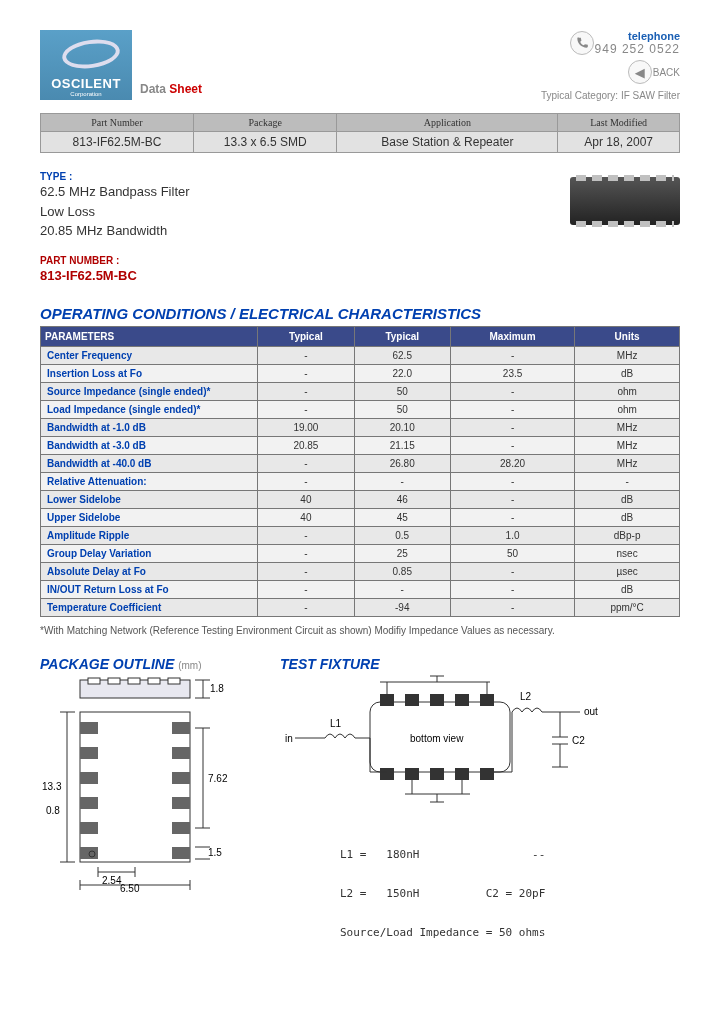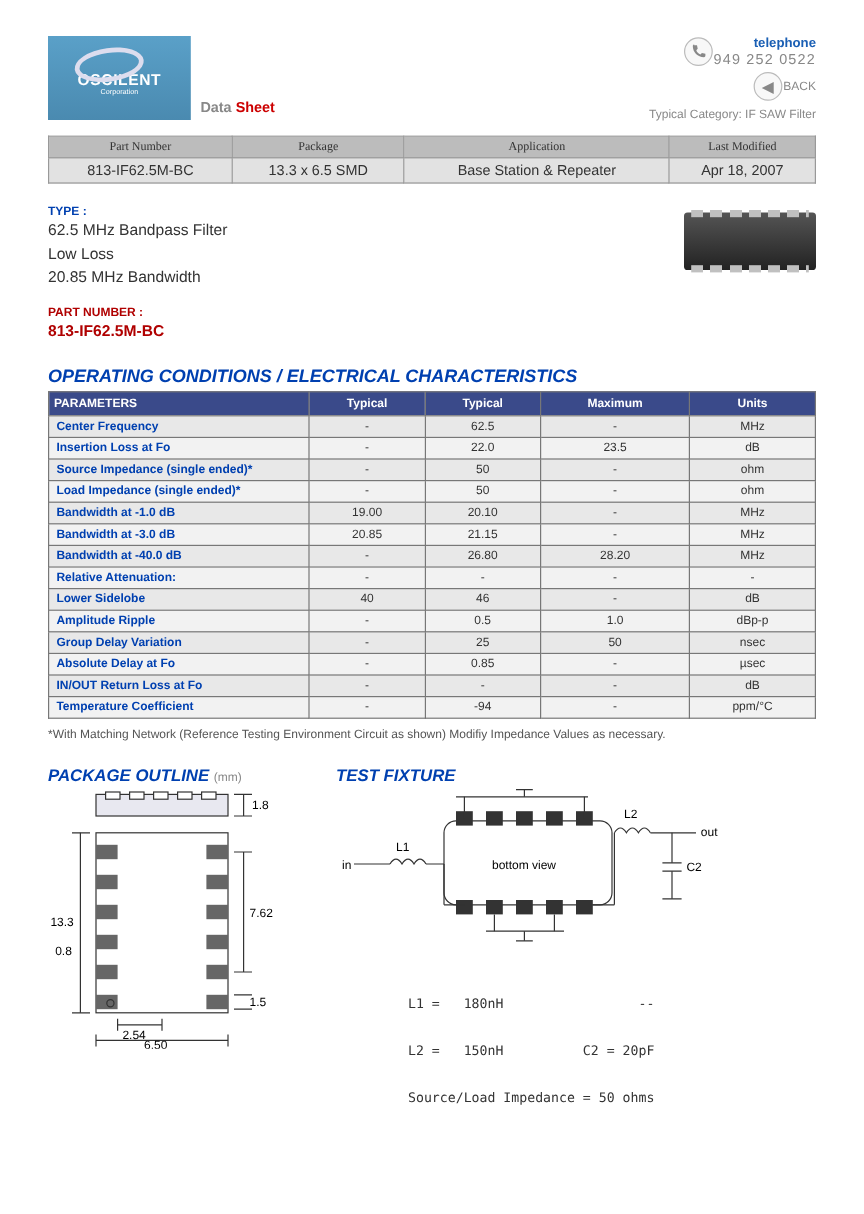--- a/index.html
+++ b/index.html
@@ -21,29 +21,29 @@
     display: flex;
     justify-content: space-between;
     align-items: flex-start;
   }
   .logo-block {
     display: flex;
     align-items: flex-end;
     gap: 8px;
   }
   .logo {
-    width: 119px;
+    width: 92px;
     height: 70px;
     background: linear-gradient(#5aa0c8, #4a8ab0);
     position: relative;
     display: flex;
     flex-direction: column;
     justify-content: flex-end;
     align-items: center;
-    padding-bottom: 20px;
+    padding-bottom: 3px;
     box-sizing: border-box;
   }
   .logo-ring {
     position: absolute;
     top: 10px;
     left: 22px;
     width: 50px;
     height: 20px;
     border: 4px solid #dde;
     border-radius: 50%;
@@ -336,20 +336,27 @@
           <td>-</td>
         </tr>
         <tr>
           <td class="pname">Lower Sidelobe</td>
           <td>40</td>
           <td>46</td>
           <td>-</td>
           <td>dB</td>
         </tr>
         <tr>
+          <td class="pname">Upper Sidelobe</td>
+          <td>40</td>
+          <td>45</td>
+          <td>-</td>
+          <td>dB</td>
+        </tr>
+        <tr>
           <td class="pname">Amplitude Ripple</td>
           <td>-</td>
           <td>0.5</td>
           <td>1.0</td>
           <td>dBp-p</td>
         </tr>
         <tr>
           <td class="pname">Group Delay Variation</td>
           <td>-</td>
           <td>25</td>

